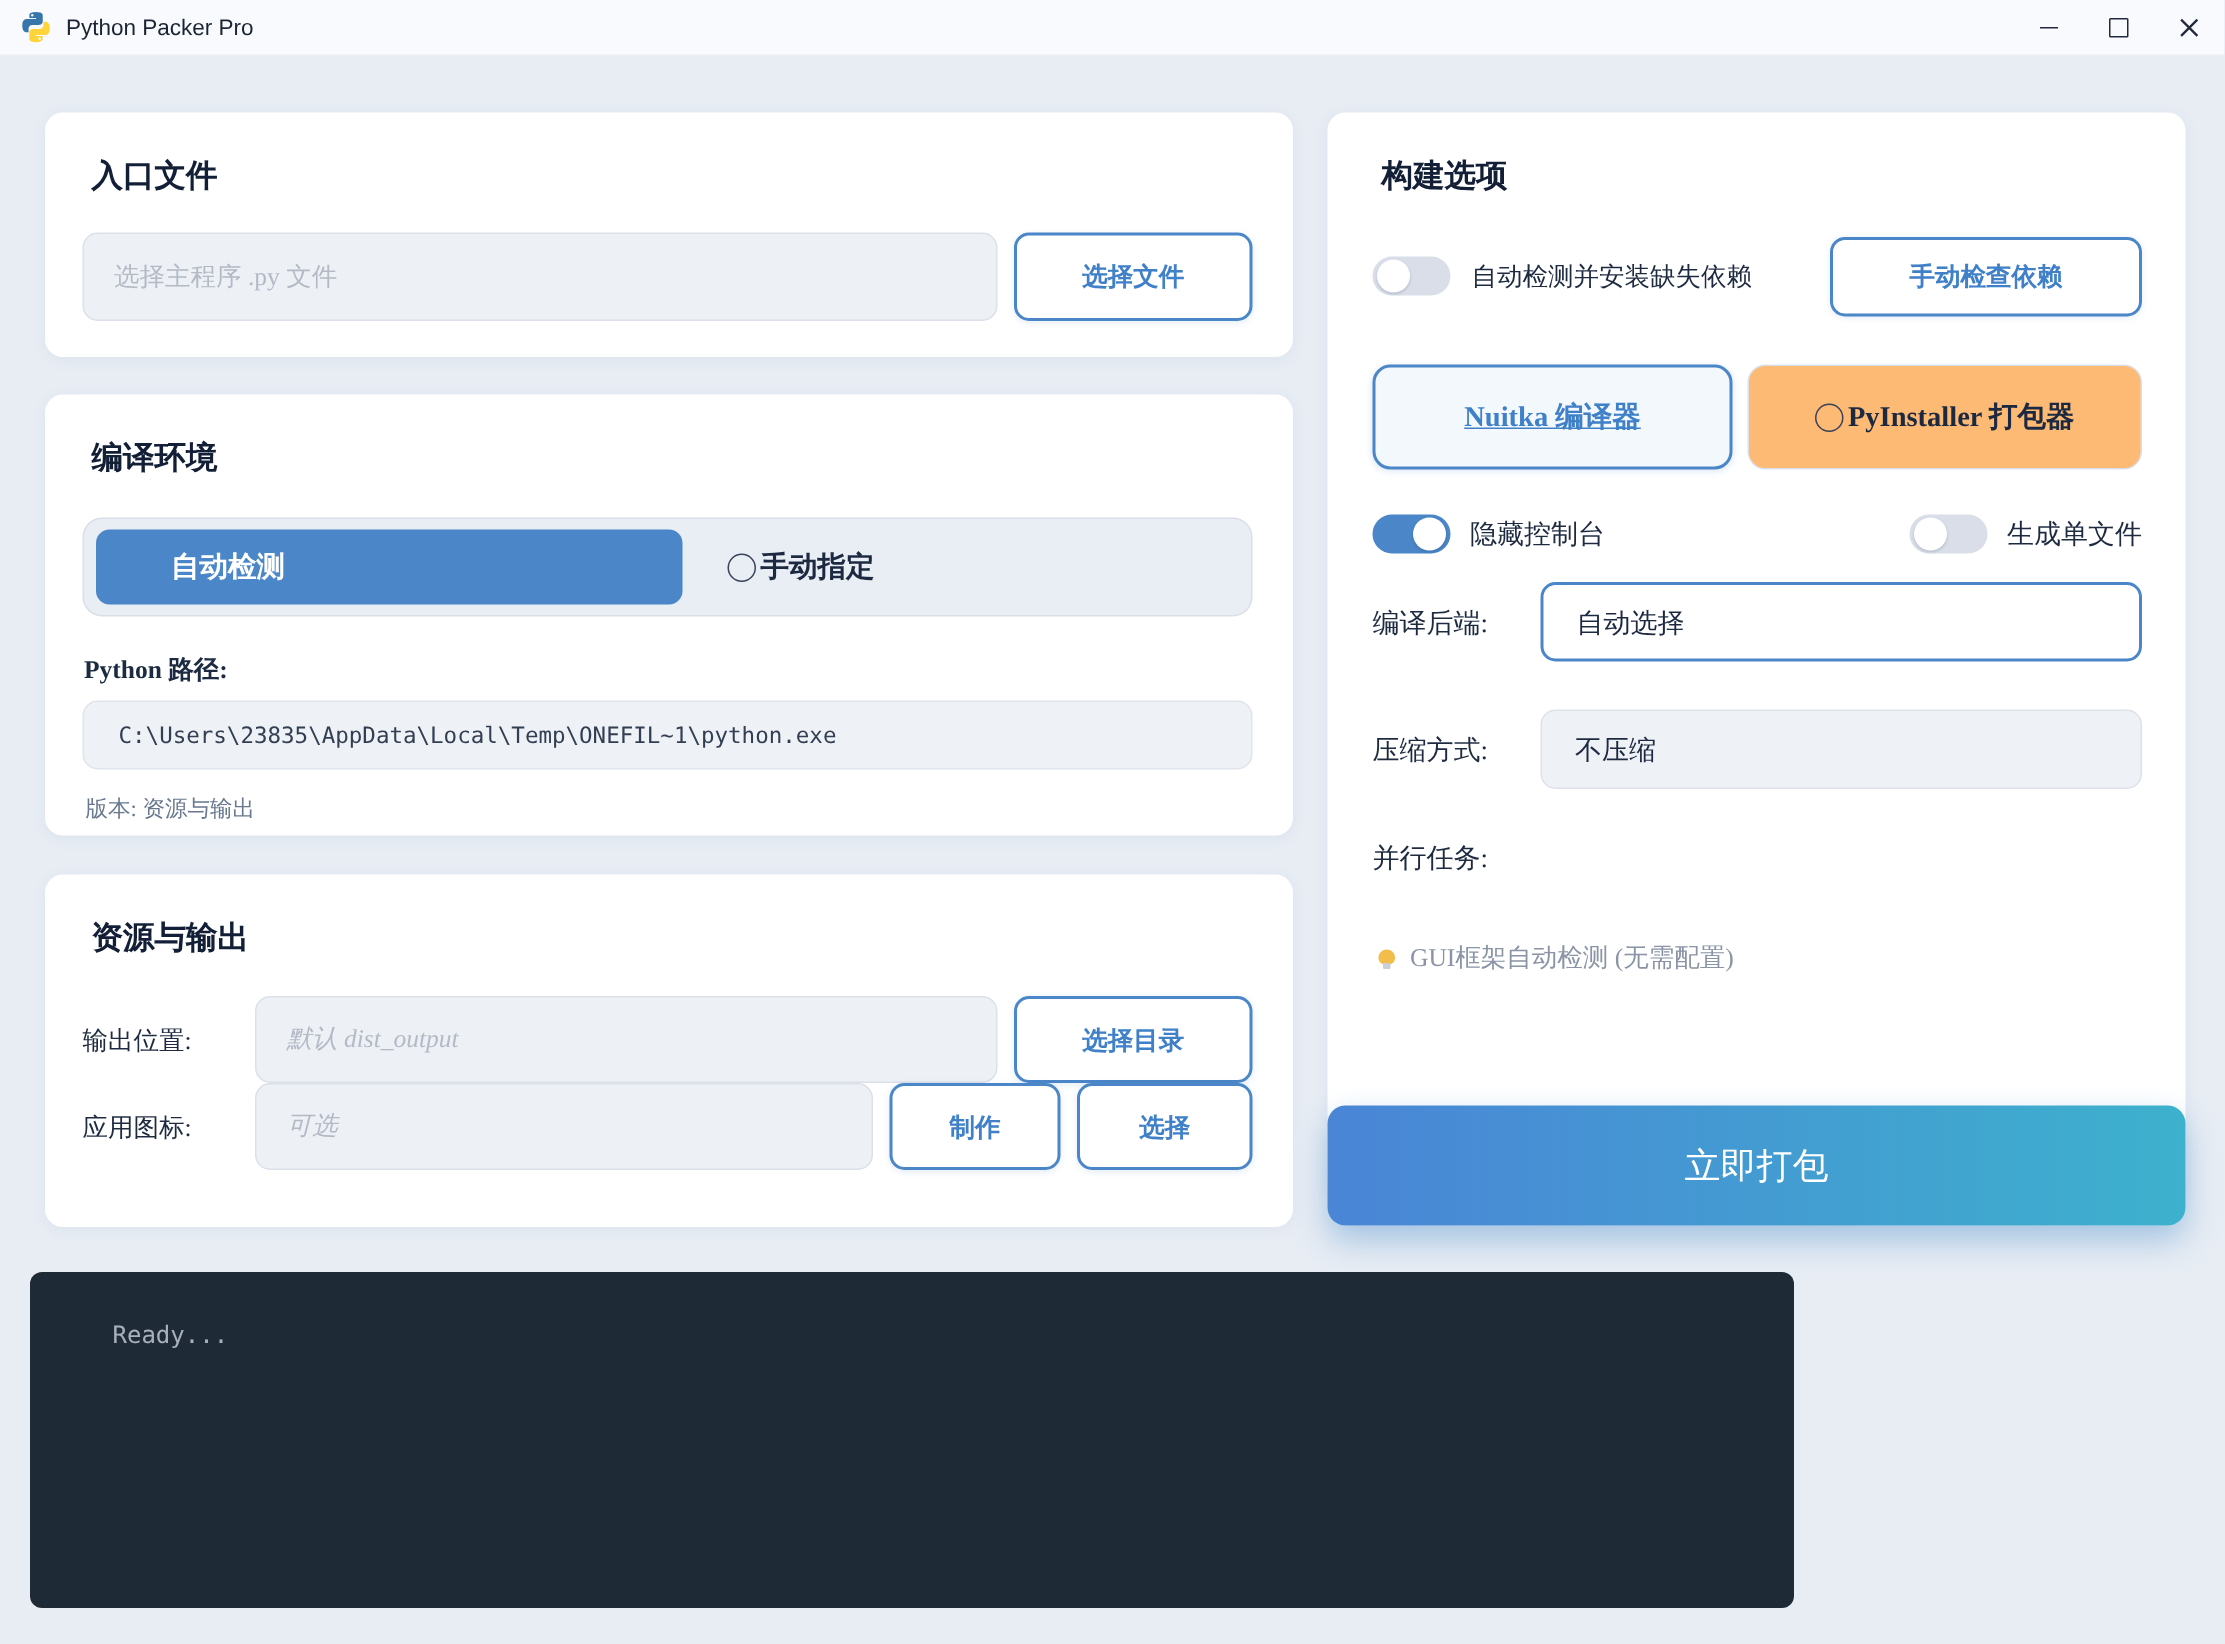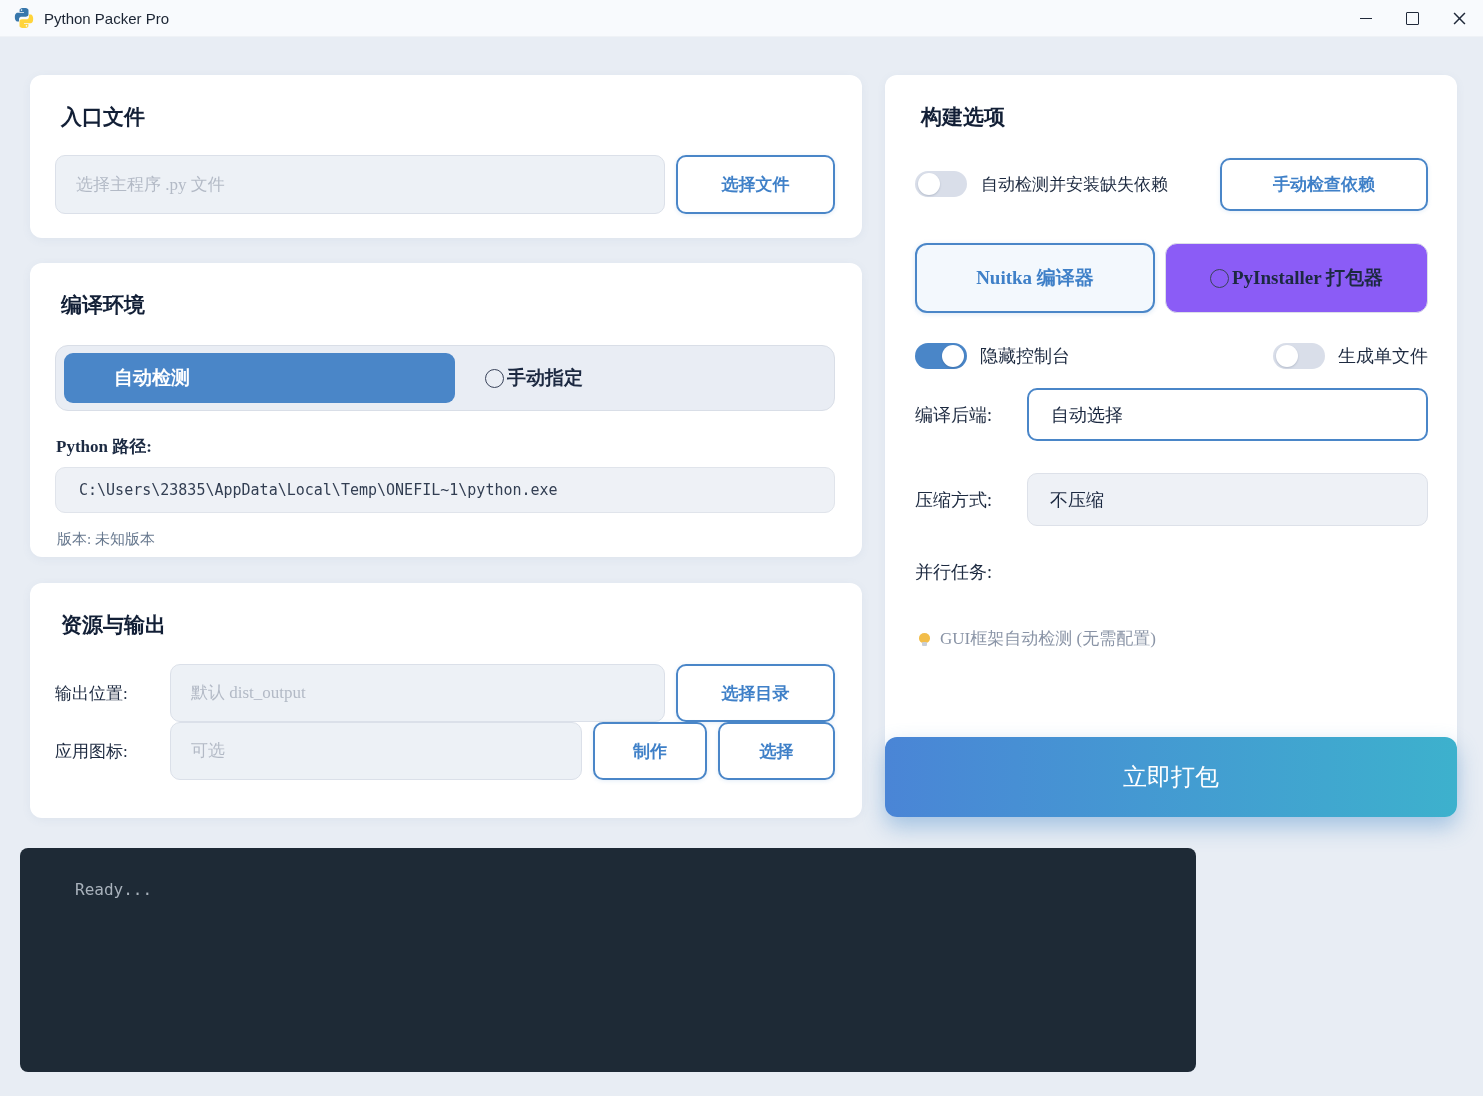--- a/index.html
+++ b/index.html
@@ -89,41 +89,42 @@
     border-radius:10px;display:flex;align-items:center;padding:0 23px;
     font-family:"DejaVu Sans Mono","Liberation Mono",monospace;
     font-size:15px;color:#323e52;box-sizing:border-box;
   }
   .version-line{margin:17px 0 0 2px;font-size:15px;color:#68798f;font-weight:normal;}
 
   
   .out-row{height:58px;display:flex;align-items:center;}
   .out-row:first-of-type{margin-top:25px;}
   .out-label{width:115px;flex:none;font-size:17px;color:#1d2a40;}
-  .out-row .text-input{flex:1;height:58px;}
+  .out-row .text-input{flex:1;height:58px;font-style:italic;}
   .out-row .btn-outline{flex:none;height:58px;margin-left:11px;}
   .btn-dir{width:159px;}
   .btn-make{width:114px;}
   .btn-sel{width:117px;}
 
   
   .deps-row{margin-top:26px;height:54px;gap:14px;}
   .deps-label{font-size:17px;color:#1d2a40;flex:1;}
   .btn-deps{width:208px;height:53px;flex:none;}
   .compiler-row{margin-top:32px;height:70px;gap:10px;}
   .btn-compiler{
     height:70px;border-radius:12px;display:flex;align-items:center;justify-content:center;
     font-size:19px;font-weight:bold;box-sizing:border-box;cursor:pointer;gap:3px;
   }
   .btn-compiler.selected{
     flex:0 0 240px;background:#f3f8fd;border:2.5px solid #4a86c8;color:#3f80c8;
     box-shadow:0 1px 5px rgba(74,134,200,0.2);
+    text-decoration:underline;
   }
   .btn-compiler.plain{
-    flex:1;background:#8b5cf6;border:1px solid #dcdfe8;color:#1c2941;text-align:right;
+    flex:1;background:#fdba74;border:1px solid #dcdfe8;color:#1c2941;text-align:right;
   }
   .toggles-row{margin-top:30px;justify-content:space-between;}
   .toggle-group{display:flex;align-items:center;gap:13px;}
   .toggle-label{font-size:18px;color:#1d2a40;}
   .toggle{
     width:52px;height:26px;border-radius:13px;background:#d9dee9;
     position:relative;display:inline-block;cursor:pointer;flex:none;
   }
   .toggle .knob{
     position:absolute;left:3px;top:2px;width:22px;height:22px;border-radius:50%;
@@ -218,21 +219,21 @@
         <div class="segment selected">
           <span>自动检测</span>
         </div>
         <div class="segment plain">
           <span class="radio-circle"></span>
           <span>手动指定</span>
         </div>
       </div>
       <div class="field-label env-path-label">Python 路径:</div>
       <div class="path-box">C:\Users\23835\AppData\Local\Temp\ONEFIL~1\python.exe</div>
-      <div class="version-line">版本: 未知版本</div>
+      <div class="version-line">版本: 资源与输出</div>
     </div>
   </div>
 
   <div class="card" id="card-out">
     <div class="card-pad">
       <h2>资源与输出</h2>
       <div class="out-row">
         <span class="out-label">输出位置:</span>
         <input class="text-input" type="text" placeholder="默认 dist_output" style="">
         <button class="btn-outline btn-dir">选择目录</button>

